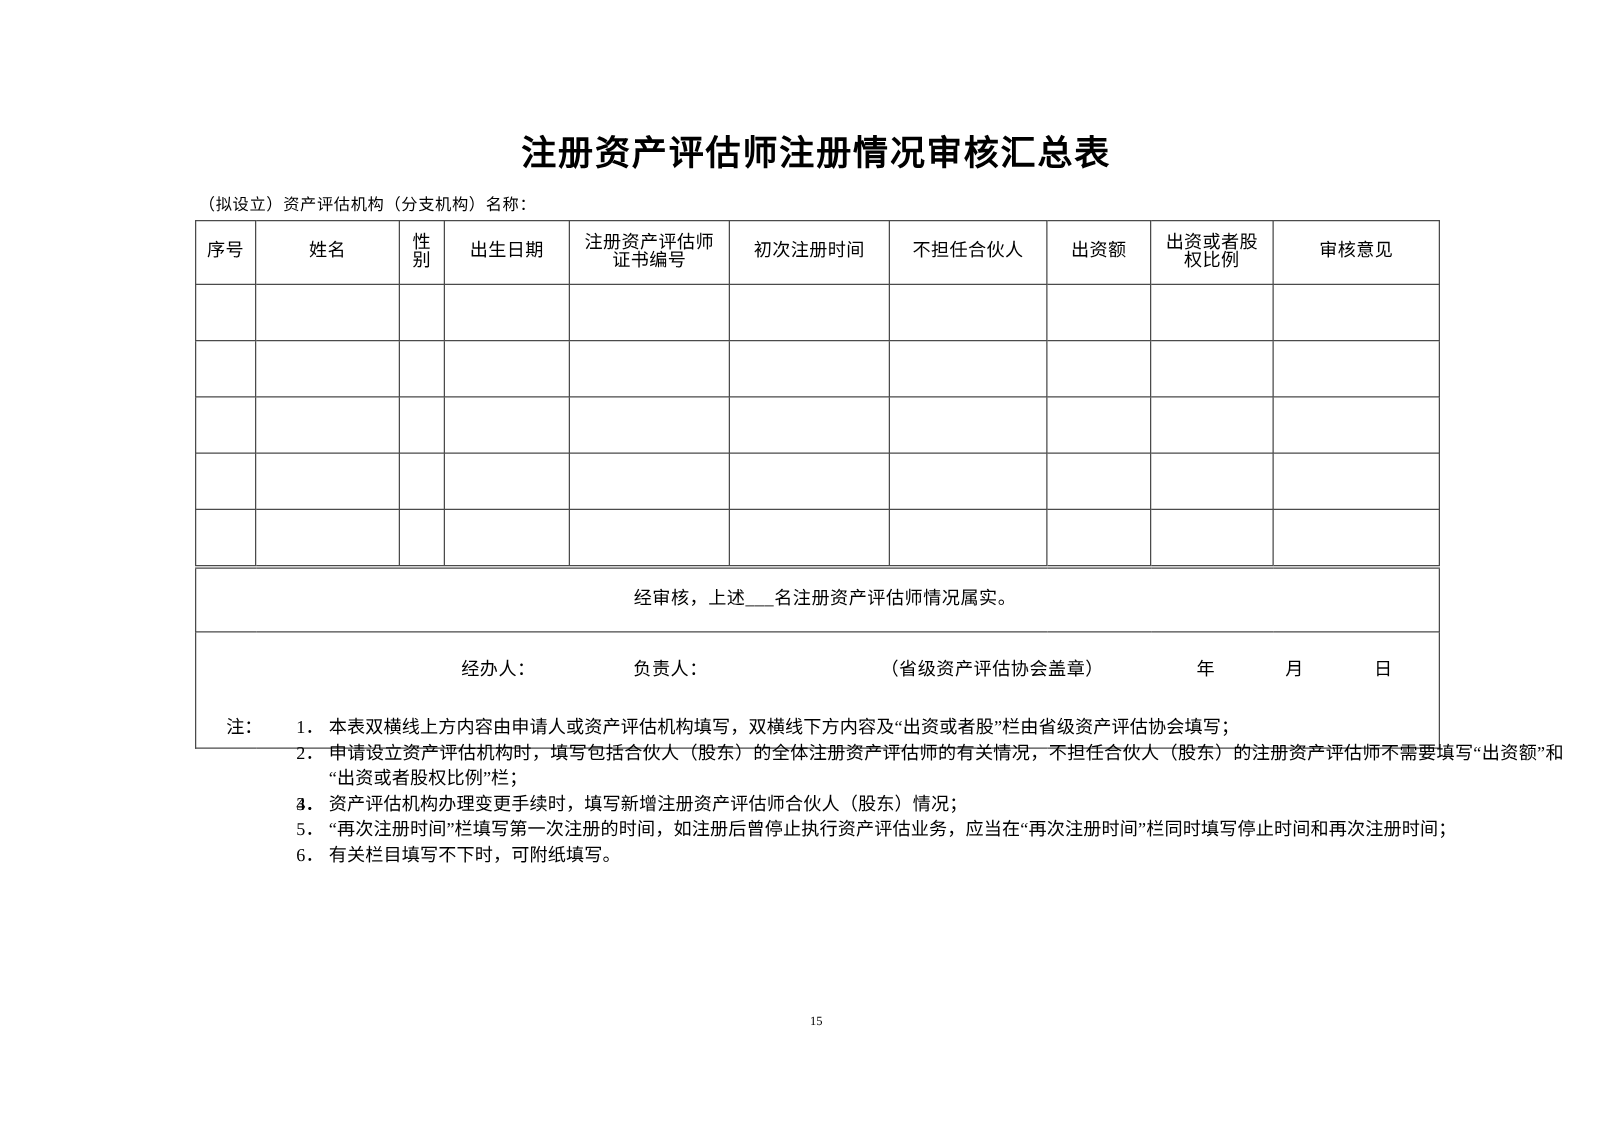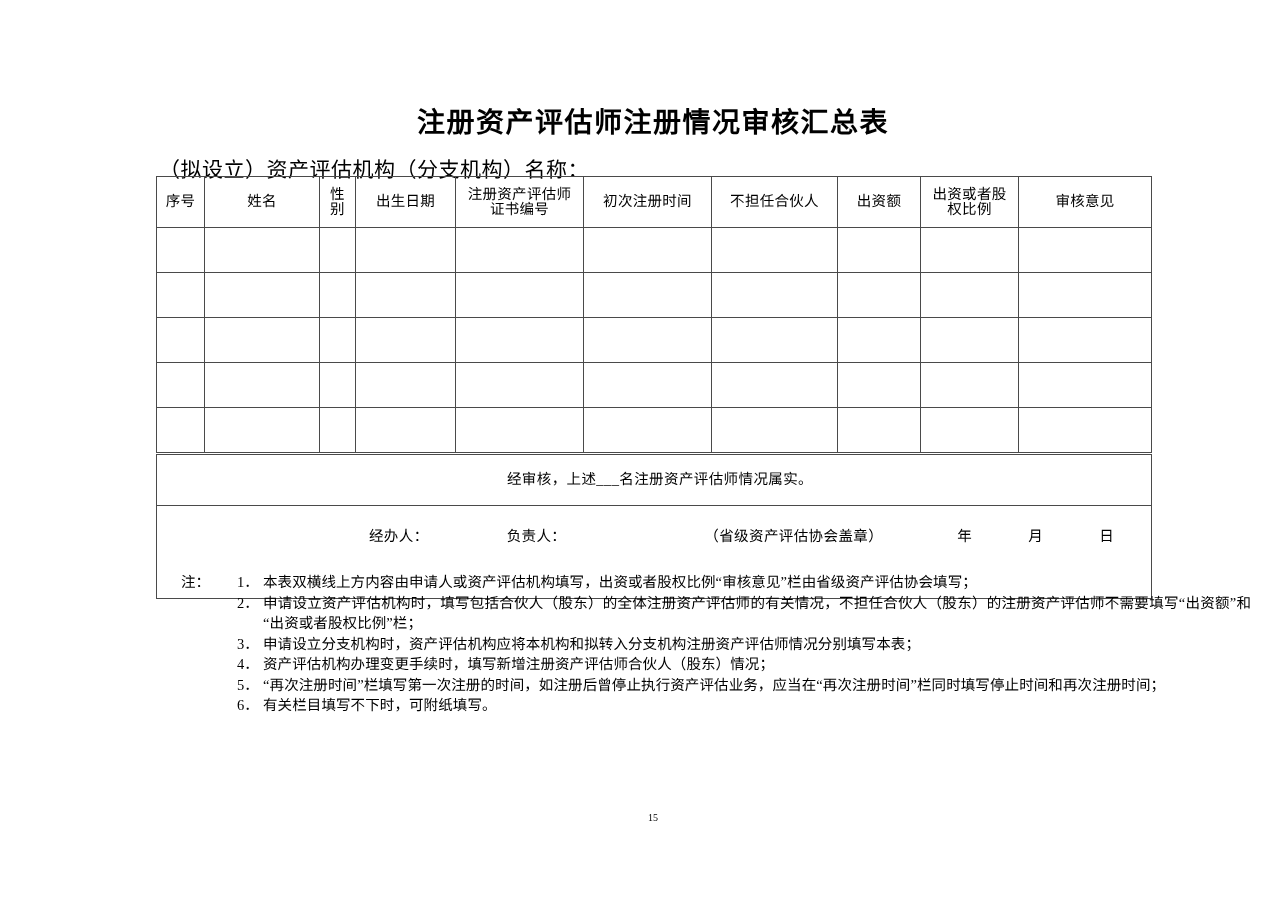--- a/index.html
+++ b/index.html
@@ -35,21 +35,21 @@
     font-weight: bold;
     letter-spacing: 1.5px;
     font-family: "DejaVu Serif", "Liberation Serif", serif;
   }
 
   
   .org-line {
     position: absolute;
     left: 146px;
     top: 153px;
-    font-size: 21px;
+    font-size: 13px;
     letter-spacing: 0.5px;
     white-space: nowrap;
   }
 
   
   .form-table {
     position: absolute;
     left: 143px;
     top: 176px;
     width: 995px;
@@ -294,29 +294,28 @@
         </td>
       </tr>
     </tbody>
   </table>
 
   <div class="notes">
     <span class="notes-label">注：</span>
     <ol class="notes-list">
       <li>
         <span class="num">1．</span>
-        <span>本表双横线上方内容由申请人或资产评估机构填写，出资或者股权比例“审核意见”栏由省级资产评估协会填写；</span>
+        <span>本表双横线上方内容由申请人或资产评估机构填写，双横线下方内容及“出资或者股”栏由省级资产评估协会填写；</span>
       </li>
       <li>
         <span class="num">2．</span>
         <span>申请设立资产评估机构时，填写包括合伙人（股东）的全体注册资产评估师的有关情况，不担任合伙人（股东）的注册资产评估师不需要填写“出资额”和“出资或者股权比例”栏；</span>
       </li>
       <li>
         <span class="num">3．</span>
-        <span>申请设立分支机构时，资产评估机构应将本机构和拟转入分支机构注册资产评估师情况分别填写本表；</span>
       </li>
       <li>
         <span class="num">4．</span>
         <span>资产评估机构办理变更手续时，填写新增注册资产评估师合伙人（股东）情况；</span>
       </li>
       <li>
         <span class="num">5．</span>
         <span>“再次注册时间”栏填写第一次注册的时间，如注册后曾停止执行资产评估业务，应当在“再次注册时间”栏同时填写停止时间和再次注册时间；</span>
       </li>
       <li>

